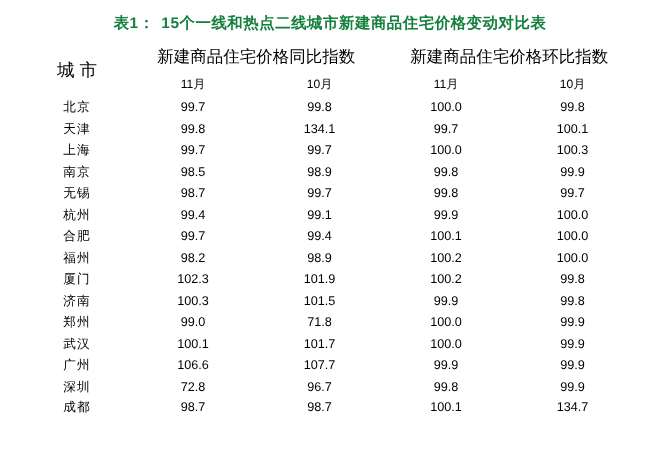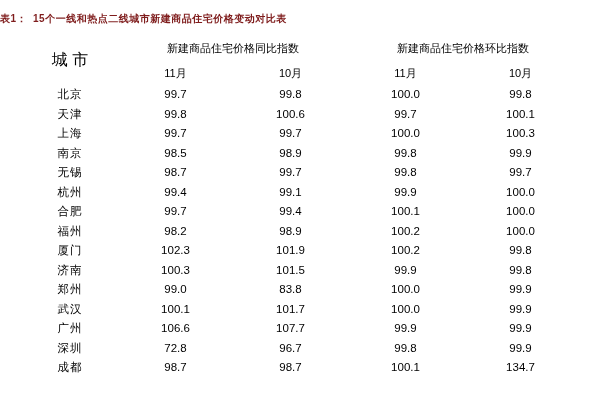--- a/index.html
+++ b/index.html
@@ -15,26 +15,27 @@
     overflow: hidden;
   }
   .page {
     width: 600px;
     height: 410px;
     position: relative;
     box-sizing: border-box;
     padding: 0;
   }
   .title {
-    font-size: 10px;
+    text-align: center;
+    font-size: 14px;
     font-weight: bold;
     letter-spacing: 0.5px;
     padding-top: 12px;
     padding-bottom: 9px;
-    color: #7f1d1d;
+    color: #15803d;
   }
   .title .tnum {
     margin-right: 6px;
   }
   table.grid {
     width: 556px;
     margin: 0 auto;
     border-collapse: collapse;
     table-layout: fixed;
     font-size: 11.5px;
@@ -50,21 +51,21 @@
   .rule-top td, .rule-top th { border-top: 1.6px solid #000; }
   .rule-thin td, .rule-thin th { border-top: 1px solid #000; }
   .rule-bottom td { border-bottom: 1.6px solid #000; }
 
   .hdr-city {
     width: 96px;
     font-size: 16px;
     vertical-align: middle;
   }
   .hdr-group {
-    font-size: 11px;
+    font-size: 15px;
     height: 26px;
     line-height: 26px;
   }
   .hdr-sub {
     font-size: 11px;
     height: 24px;
     line-height: 24px;
   }
   .vline-l { border-left: 1px solid #000; }
   .vline-r { border-right: 1px solid #000; }
@@ -117,21 +118,21 @@
       <tr class="rule-thin">
         <td class="city-cell">北京</td>
         <td class="val-cell vline-l">99.7</td>
         <td class="val-cell vline-r">99.8</td>
         <td class="val-cell">100.0</td>
         <td class="val-cell">99.8</td>
       </tr>
       <tr>
         <td class="city-cell">天津</td>
         <td class="val-cell vline-l">99.8</td>
-        <td class="val-cell vline-r">100.6</td>
+        <td class="val-cell vline-r">134.1</td>
         <td class="val-cell">99.7</td>
         <td class="val-cell">100.1</td>
       </tr>
       <tr>
         <td class="city-cell">上海</td>
         <td class="val-cell vline-l">99.7</td>
         <td class="val-cell vline-r">99.7</td>
         <td class="val-cell">100.0</td>
         <td class="val-cell">100.3</td>
       </tr>
@@ -180,21 +181,21 @@
       <tr>
         <td class="city-cell">济南</td>
         <td class="val-cell vline-l">100.3</td>
         <td class="val-cell vline-r">101.5</td>
         <td class="val-cell">99.9</td>
         <td class="val-cell">99.8</td>
       </tr>
       <tr>
         <td class="city-cell">郑州</td>
         <td class="val-cell vline-l">99.0</td>
-        <td class="val-cell vline-r">83.8</td>
+        <td class="val-cell vline-r">71.8</td>
         <td class="val-cell">100.0</td>
         <td class="val-cell">99.9</td>
       </tr>
       <tr>
         <td class="city-cell">武汉</td>
         <td class="val-cell vline-l">100.1</td>
         <td class="val-cell vline-r">101.7</td>
         <td class="val-cell">100.0</td>
         <td class="val-cell">99.9</td>
       </tr>

